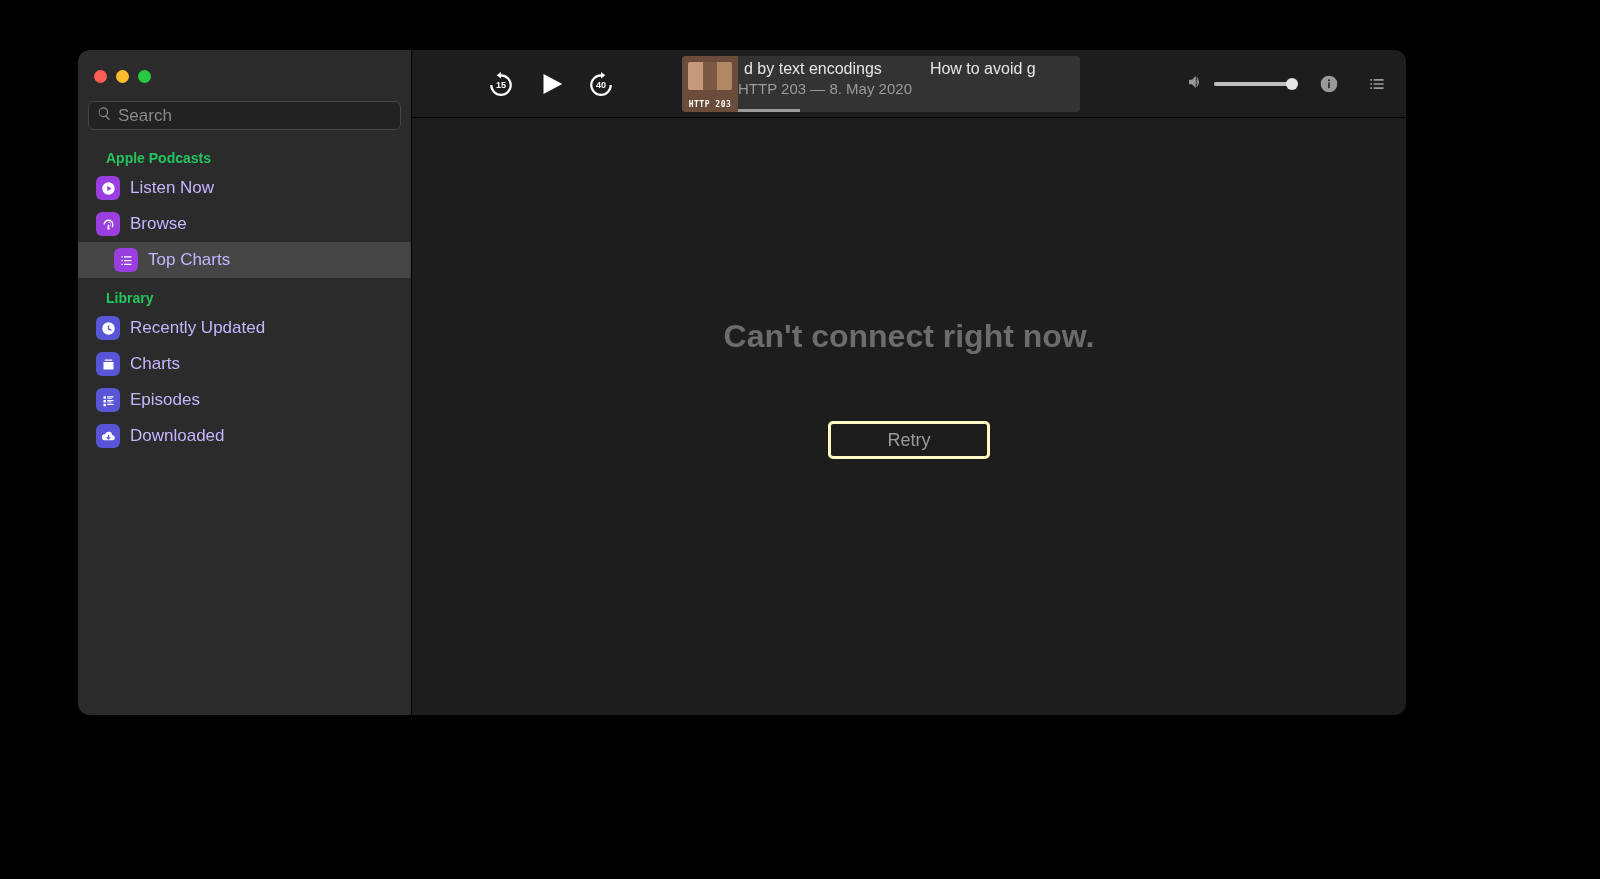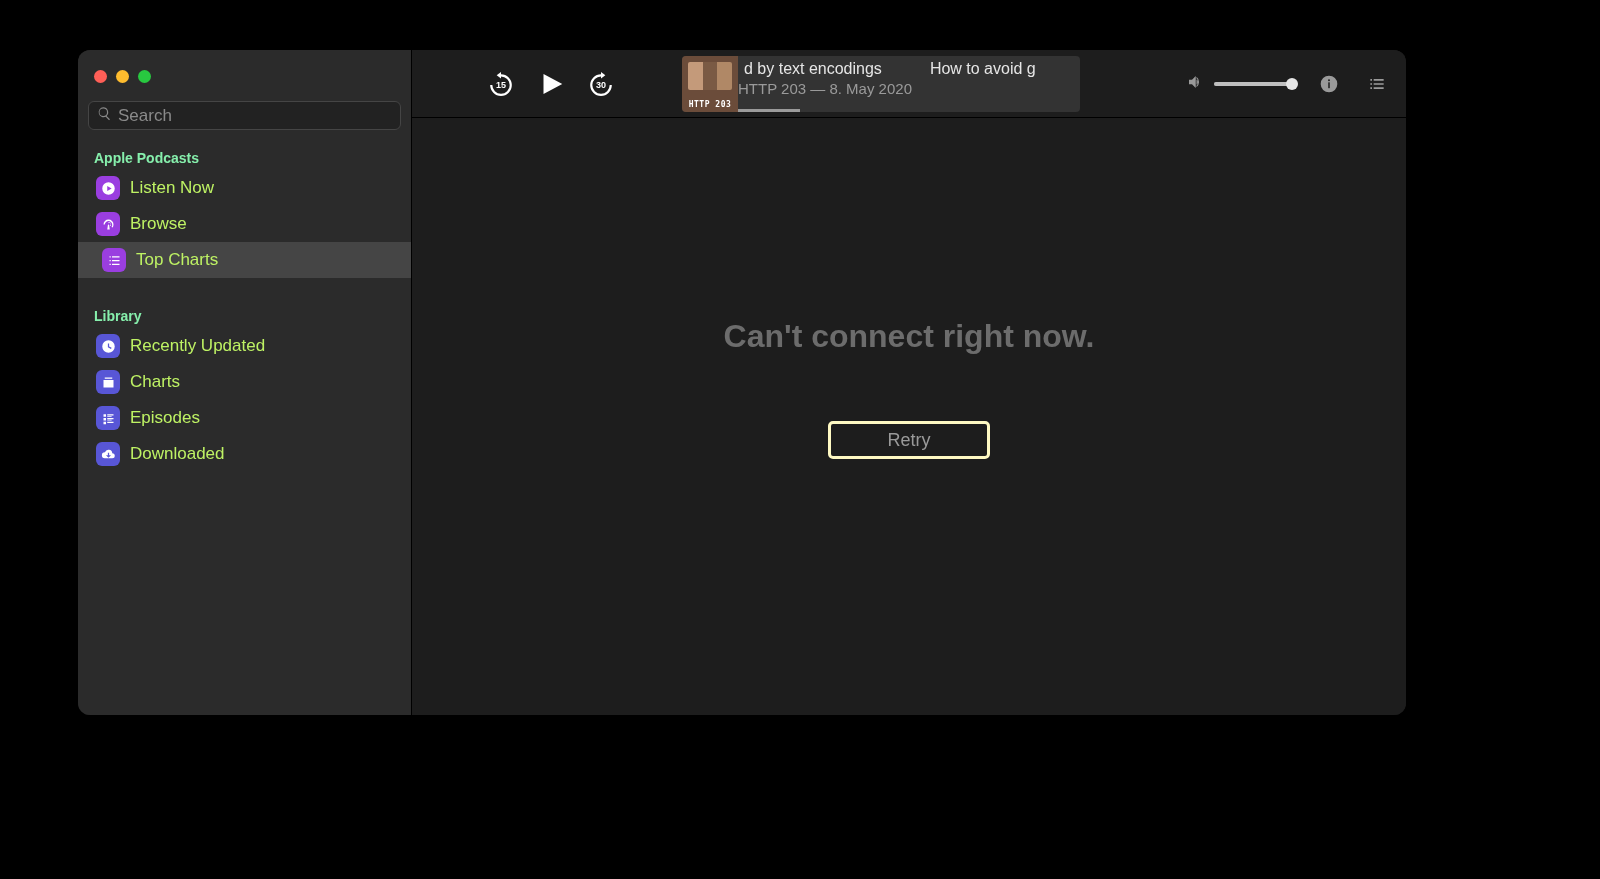--- a/index.html
+++ b/index.html
@@ -57,37 +57,37 @@
   .search input {
     background: transparent;
     border: none;
     outline: none;
     color: #ddd;
     font-size: 17px;
     width: 100%;
   }
   .search input::placeholder { color: #8a8a8a; }
   .section-header {
-    color: #86efac;
+    color: #22c55e;
     font-size: 14px;
     font-weight: 600;
-    padding: 8px 16px 4px 16px;
+    padding: 8px 16px 4px 28px;
   }
   .sidebar-item {
     display: flex;
     align-items: center;
     gap: 10px;
     padding: 6px 14px;
-    color: #bef264;
+    color: #c4b5fd;
     font-size: 17px;
     cursor: default;
     margin: 0 4px;
     border-radius: 6px;
   }
-  .sidebar-item.selected { background: #454545; margin:0; border-radius:0; padding:6px 24px; }
+  .sidebar-item.selected { background: #454545; margin:0; border-radius:0; padding:6px 36px; }
   .side-icon {
     width: 24px; height: 24px;
     border-radius: 6px;
     display: flex;
     align-items: center;
     justify-content: center;
     flex-shrink: 0;
   }
   .side-icon svg { width: 15px; height: 15px; fill: #fff; }
   .purple { background: #9a3ee0; }
@@ -290,21 +290,21 @@
 
     <div class="sidebar-item selected">
       <span class="side-icon purple">
         <svg viewBox="0 0 24 24">
             <path d="M4 5h2v2H4zm4 0h12v2H8zm-4 6h2v2H4zm4 0h12v2H8zm-4 6h2v2H4zm4 0h12v2H8z"></path>
           </svg>
       </span>
       <span>Top Charts</span>
     </div>
 
-    <div class="section-header" style="margin-top:22px;">Library</div>
+    <div class="section-header" style="margin-top:4px;">Library</div>
 
     <div class="sidebar-item">
       <span class="side-icon indigo">
         <svg viewBox="0 0 24 24">
             <path d="M12 2a10 10 0 100 20 10 10 0 000-20zm1 5v5l4 2-1 2-5-3V7h2z"></path>
           </svg>
       </span>
       <span>Recently Updated</span>
     </div>
 
@@ -350,21 +350,21 @@
         <div class="tbtn play">
           <svg viewBox="0 0 24 24">
               <path d="M6 4l15 8-15 8z"></path>
             </svg>
         </div>
         <div class="tbtn skip">
           <svg viewBox="0 0 24 24">
               <path fill="none" stroke="#fff" stroke-width="2" d="M12 4a9 9 0 109 9"></path>
               <path d="M12 1l4 3-4 3z"></path>
             </svg>
-          <span class="num">30</span>
+          <span class="num">40</span>
         </div>
       </div>
 
       <div class="now-playing">
         <div class="artwork">
           <div class="people"></div>
           <div class="tag">HTTP 203</div>
         </div>
         <div class="np-text">
           <div class="np-title">

